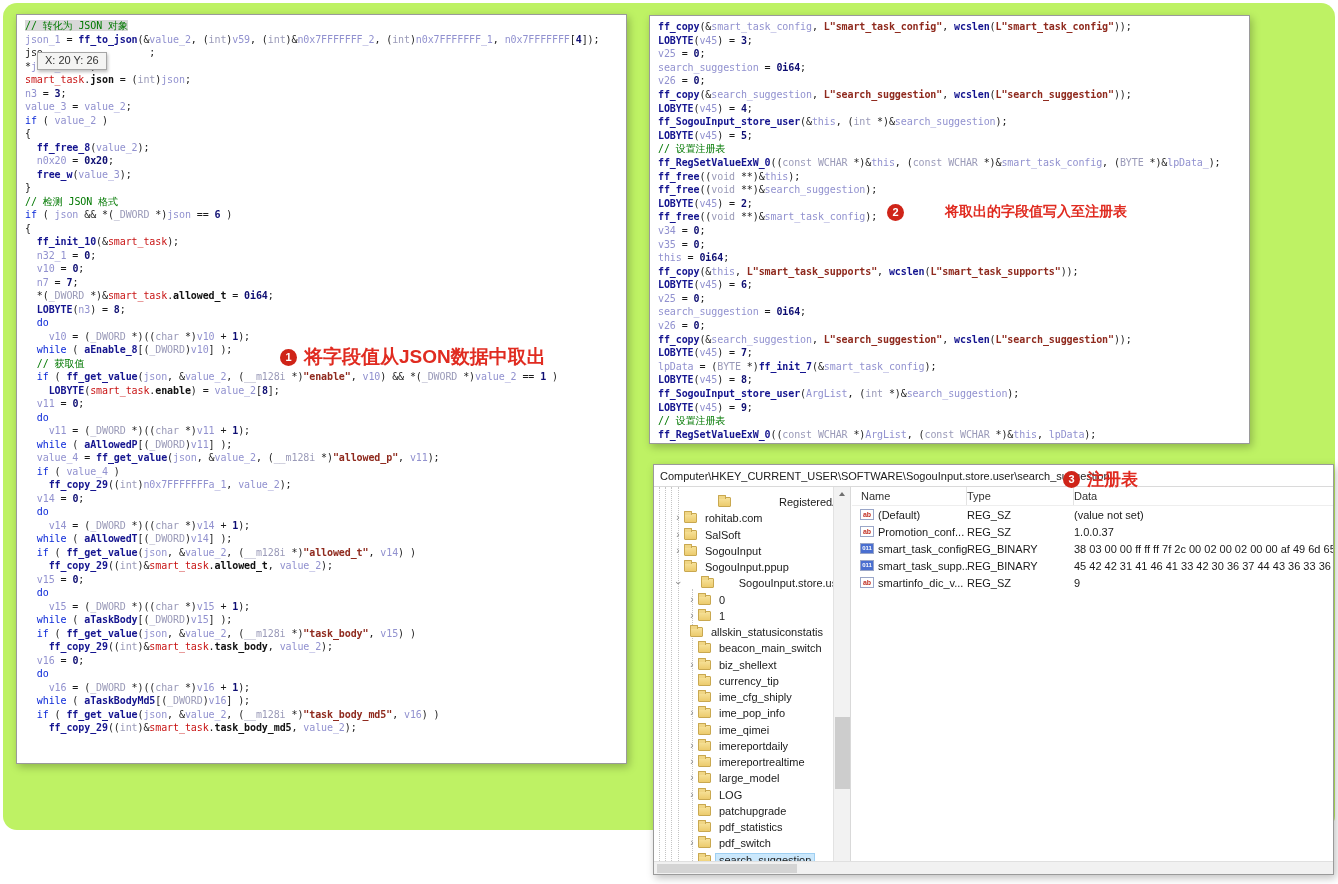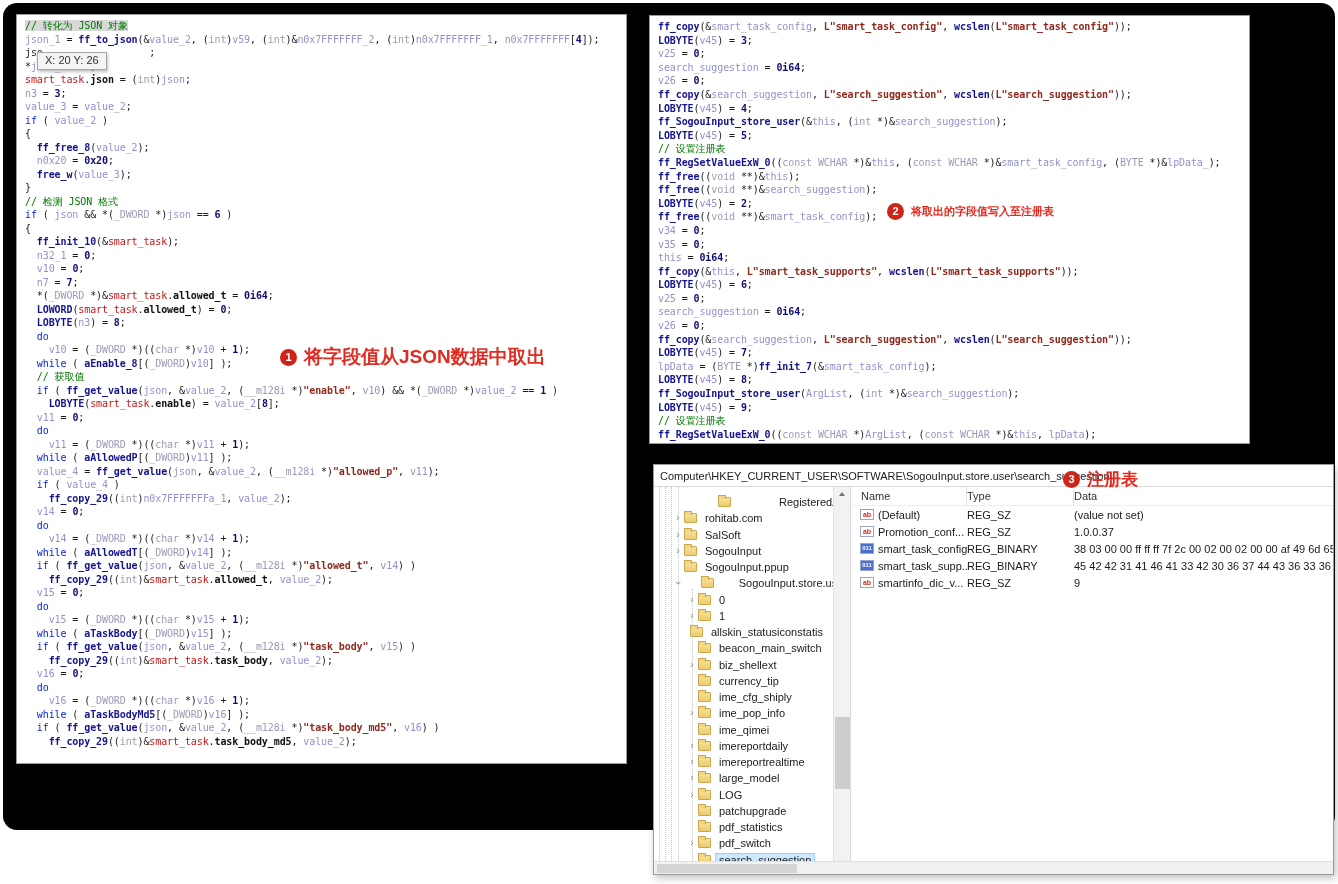--- a/index.html
+++ b/index.html
@@ -1,19 +1,19 @@
 <!DOCTYPE html>
 <html><head>
 <meta charset="utf-8">
 <style>
   * { margin:0; padding:0; box-sizing:border-box; }
   html,body { width:1338px; height:884px; background:#ffffff; overflow:hidden;
               font-family:"Liberation Sans", sans-serif; }
   .stage { position:absolute; left:3px; top:3px; width:1332px; height:827px;
-           background:#000000; border-radius:14px; }
+           background:#bef264; border-radius:14px; }
 
   
   .panel { position:absolute; background:#ffffff; border:1px solid #9a9a9a;
            box-shadow:2px 3px 8px rgba(0,0,0,0.25); }
   .code-panel { overflow:hidden; }
   #left-panel  { left:13px; top:11px; width:611px; height:750px; }
   #right-panel { left:646px; top:12px; width:601px; height:429px; }
   .code { position:absolute; left:0; top:0; right:0; bottom:0; padding:4px 0 0 8px;
           font-family:"DejaVu Sans Mono", monospace; font-size:10px; color:#1b1b1b;
           letter-spacing:-0.1px; }
@@ -34,21 +34,21 @@
              background:#f4f4f3; border:1px solid #a6a6a6; box-shadow:1px 2px 3px rgba(0,0,0,.25);
              font-size:11px; color:#333; z-index:5; white-space:nowrap; }
 
   
   .annot { position:absolute; display:flex; align-items:center; gap:7px; z-index:9; }
   .badge { display:inline-block; width:17px; height:17px; border-radius:50%;
            background:#cf2418; color:#ffffff; font-size:11px; font-weight:bold;
            text-align:center; line-height:17px; flex:0 0 17px; }
   .atext { color:#e02b20; font-weight:bold; white-space:nowrap; }
   #a1 { left:277px; top:341px; } #a1 .atext { font-size:19px; }
-  #a2 { left:884px; top:200px; } #a2 .atext { font-size:11px; }
+  #a2 { left:884px; top:200px; } #a2 .atext { font-size:14px;margin-left:34px; }
   #a3 { left:1060px; top:465px;} #a3 .atext { font-size:17px; }
 
   
   #reg-panel { left:650px; top:461px; width:681px; height:411px; background:#ffffff; }
   .addrbar { position:absolute; left:0; top:0; right:0; height:22px; background:#ffffff;
              border-bottom:1px solid #dadada; font-size:11px; color:#1a1a1a;
              line-height:22px; padding-left:6px; white-space:nowrap; }
   .tree { position:absolute; left:0; top:22px; width:197px; bottom:13px; overflow:hidden;
           border-right:1px solid #d9d9d9; padding-top:7px; }
   .guide { position:absolute; top:0; bottom:0; width:0; border-left:1px dotted #c4c4c4; }
@@ -115,21 +115,20 @@
         <div class="cl">  <span class="f">free_w</span>(<span class="v">value_3</span>);</div>
         <div class="cl">}</div>
         <div class="cl"><span class="c">// 检测 JSON 格式</span></div>
         <div class="cl"><span class="k">if</span> ( <span class="v">json</span> &amp;&amp; *(<span class="t">_DWORD</span> *)<span class="v">json</span> == <span class="n">6</span> )</div>
         <div class="cl">{</div>
         <div class="cl">  <span class="f">ff_init_10</span>(&amp;<span class="g">smart_task</span>);</div>
         <div class="cl">  <span class="v">n32_1</span> = <span class="n">0</span>;</div>
         <div class="cl">  <span class="v">v10</span> = <span class="n">0</span>;</div>
         <div class="cl">  <span class="v">n7</span> = <span class="n">7</span>;</div>
         <div class="cl">  *(<span class="t">_DWORD</span> *)&amp;<span class="g">smart_task</span>.<span class="m">allowed_t</span> = <span class="n">0i64</span>;</div>
-        <div class="cl">  <span class="f">LOWORD</span>(<span class="g">smart_task</span>.<span class="m">allowed_t</span>) = <span class="n">0</span>;</div>
         <div class="cl">  <span class="f">LOBYTE</span>(<span class="v">n3</span>) = <span class="n">8</span>;</div>
         <div class="cl">  <span class="k">do</span></div>
         <div class="cl">    <span class="v">v10</span> = (<span class="t">_DWORD</span> *)((<span class="t">char</span> *)<span class="v">v10</span> + <span class="n">1</span>);</div>
         <div class="cl">  <span class="k">while</span> ( <span class="f">aEnable_8</span>[(<span class="t">_DWORD</span>)<span class="v">v10</span>] );</div>
         <div class="cl">  <span class="c">// 获取值</span></div>
         <div class="cl">  <span class="k">if</span> ( <span class="f">ff_get_value</span>(<span class="v">json</span>, &amp;<span class="v">value_2</span>, (<span class="t">__m128i</span> *)<span class="s">"enable"</span>, <span class="v">v10</span>) &amp;&amp; *(<span class="t">_DWORD</span> *)<span class="v">value_2</span> == <span class="n">1</span> )</div>
         <div class="cl">    <span class="f">LOBYTE</span>(<span class="g">smart_task</span>.<span class="m">enable</span>) = <span class="v">value_2</span>[<span class="n">8</span>];</div>
         <div class="cl">  <span class="v">v11</span> = <span class="n">0</span>;</div>
         <div class="cl">  <span class="k">do</span></div>
         <div class="cl">    <span class="v">v11</span> = (<span class="t">_DWORD</span> *)((<span class="t">char</span> *)<span class="v">v11</span> + <span class="n">1</span>);</div>

